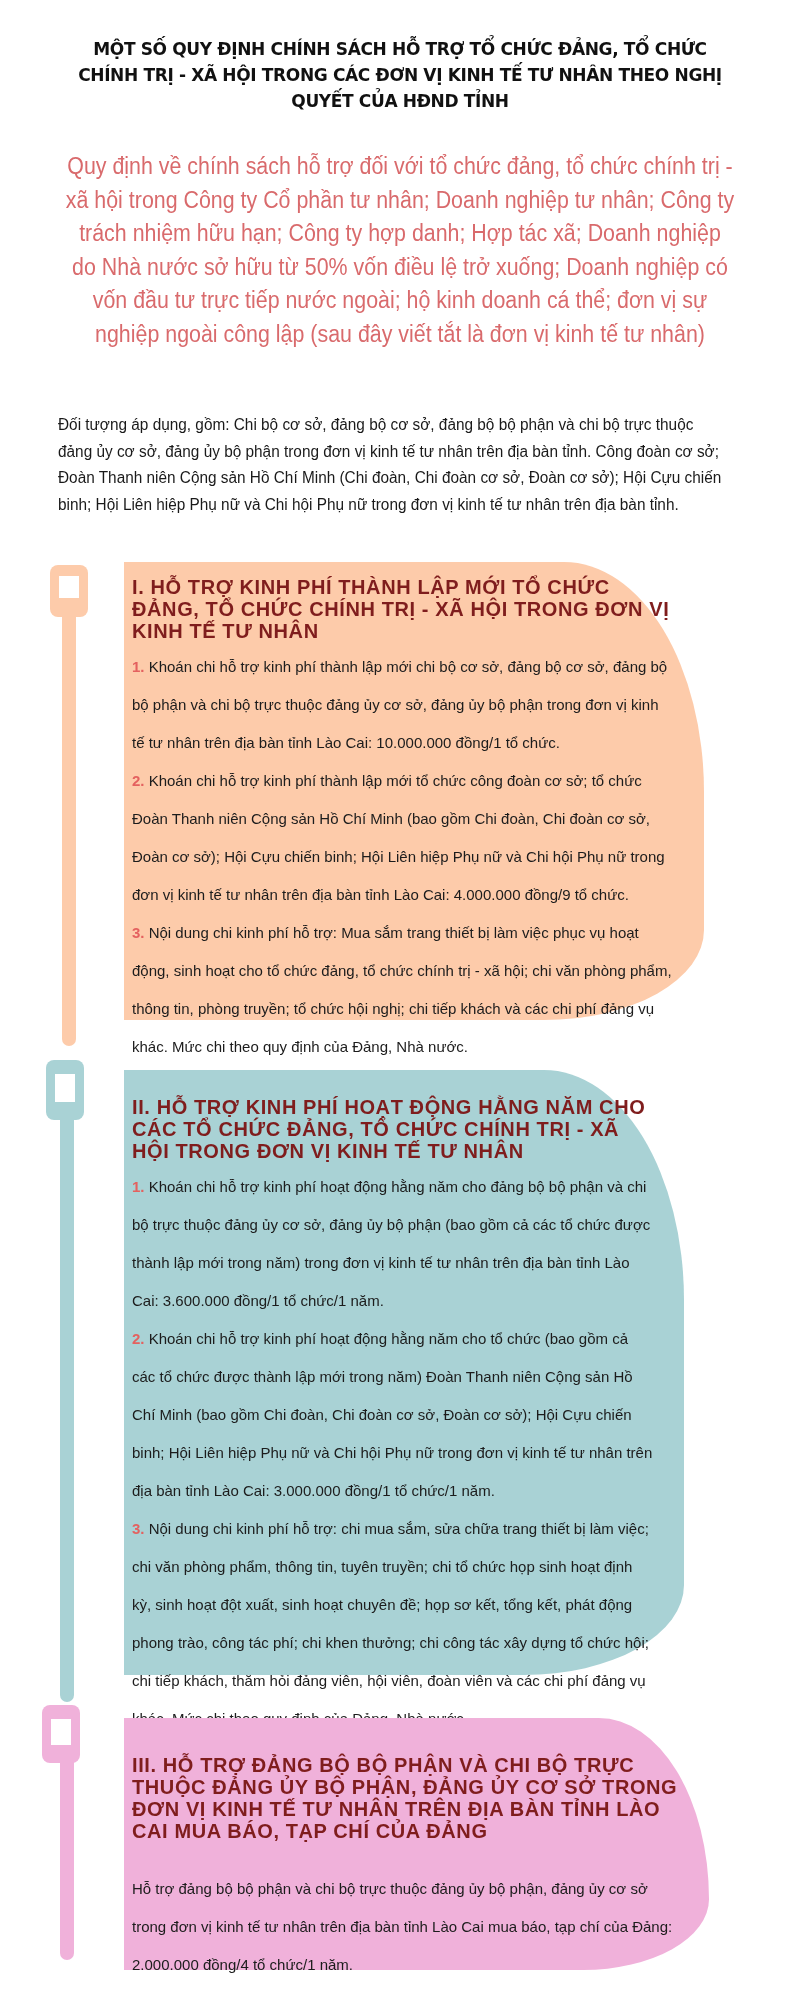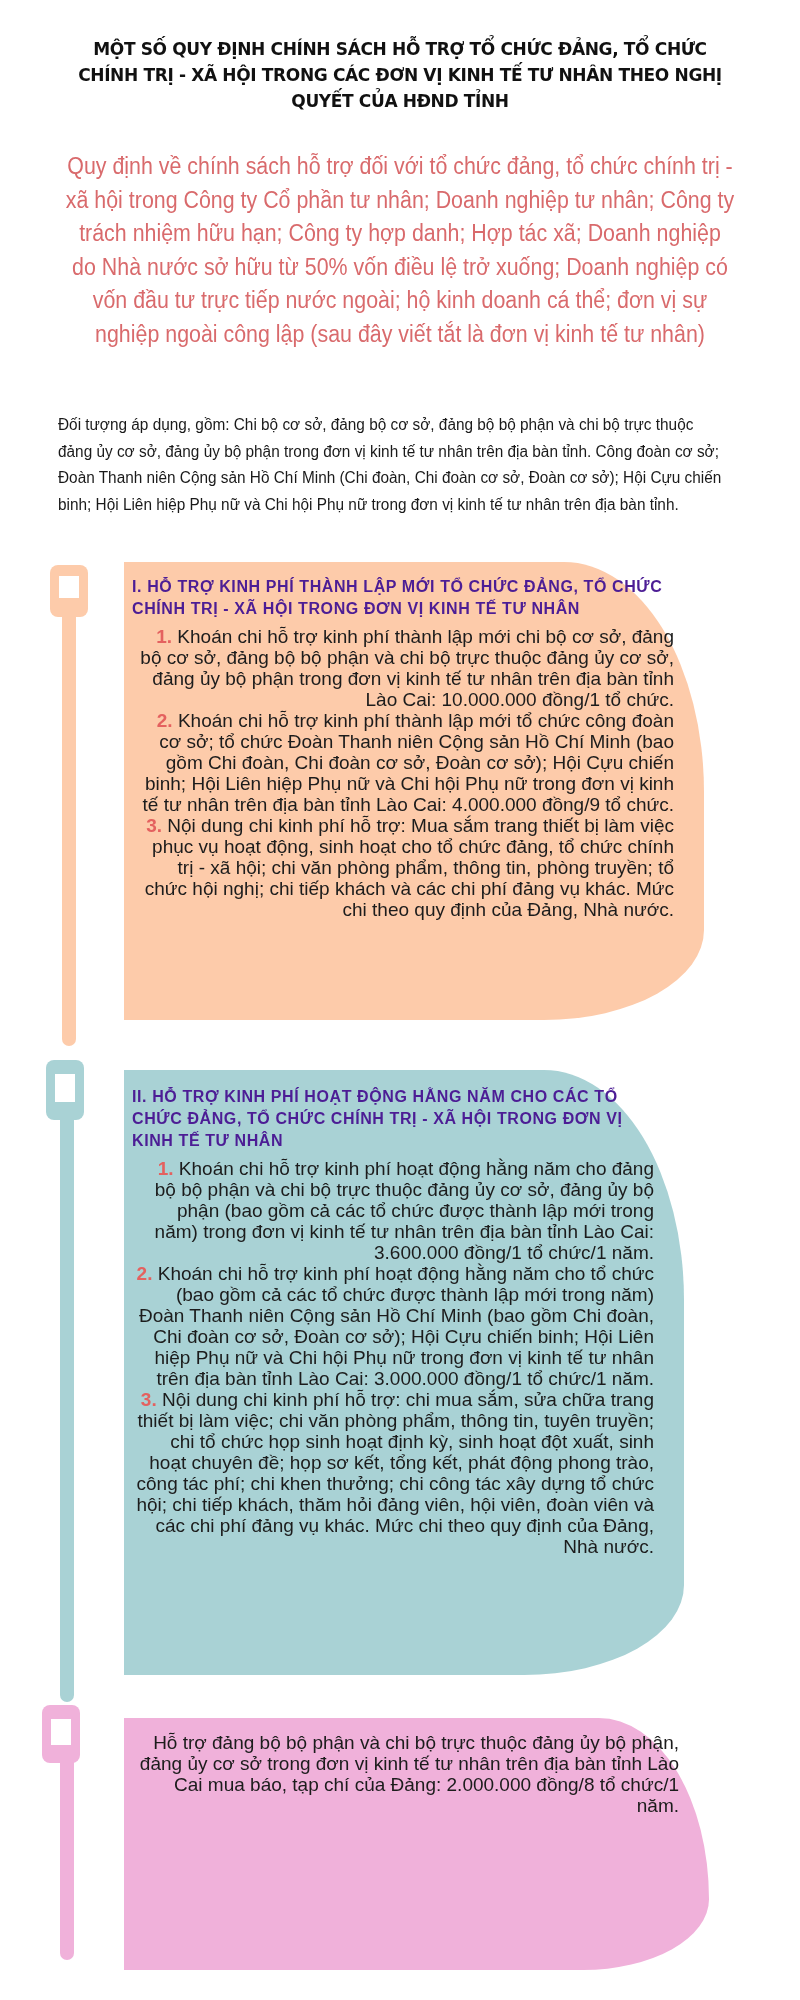--- a/index.html
+++ b/index.html
@@ -29,31 +29,31 @@
     position: absolute; width: 38px; border-radius: 8px;
   }
   .node .hole { position: absolute; left: 9px; width: 20px; background: #fff; }
 
   .card {
     position: absolute; left: 124px;
     border-radius: 0 140px 160px 0 / 0 230px 90px 0;
     padding: 14px 30px 14px 8px;
   }
   .card-head {
-    font-weight: bold; color: #4c1d95; font-size: 16px; line-height: 22px;
+    font-weight: bold; color: #7f1d1d; font-size: 20px; line-height: 22px;
     letter-spacing: 0.6px; margin-bottom: 6px;
   }
-  .item { font-size: 19px; line-height: 21px; color: #1c1c1c; text-align: right; }
+  .item { font-size: 15px; line-height: 38px; color: #1c1c1c; }
   .num { color: #e4615f; font-weight: bold; }
 
   #c1 { top: 562px; width: 580px; height: 458px; background: #fdcbaa; }
   #c2 { top: 1070px; width: 560px; height: 605px; background: #a9d2d5; }
   #c3 { top: 1718px; width: 585px; height: 252px; background: #f0b1da; }
 
-  #c2 .card-head { margin-top: 2px; }
+  #c2 .card-head { margin-top: 12px; }
   #c3 .card-head { margin-top: 22px; margin-bottom: 28px; }
 </style>
 </head>
 <body>
 
 <h1 class="title">MỘT SỐ  QUY ĐỊNH CHÍNH SÁCH HỖ TRỢ TỔ CHỨC ĐẢNG, TỔ CHỨC CHÍNH TRỊ - XÃ HỘI TRONG CÁC ĐƠN VỊ KINH TẾ TƯ NHÂN THEO NGHỊ QUYẾT CỦA HĐND TỈNH</h1>
 <p class="subtitle">Quy định về chính sách hỗ trợ đối với tổ chức đảng, tổ chức chính trị - xã hội trong Công ty Cổ phần tư nhân; Doanh nghiệp tư nhân; Công ty trách nhiệm hữu hạn; Công ty hợp danh; Hợp tác xã; Doanh nghiệp do Nhà nước sở hữu từ 50% vốn điều lệ trở xuống; Doanh nghiệp có vốn đầu tư trực tiếp nước ngoài; hộ kinh doanh cá thể; đơn vị sự nghiệp ngoài công lập (sau đây viết tắt là đơn vị kinh tế tư nhân)</p>
 <p class="applies">Đối tượng áp dụng, gồm: Chi bộ cơ sở, đảng bộ cơ sở, đảng bộ bộ phận và chi bộ trực thuộc đảng ủy cơ sở, đảng ủy bộ phận trong đơn vị kinh tế tư nhân trên địa bàn tỉnh. Công đoàn cơ sở; Đoàn Thanh niên Cộng sản Hồ Chí Minh (Chi đoàn, Chi đoàn cơ sở, Đoàn cơ sở); Hội Cựu chiến binh; Hội Liên hiệp Phụ nữ và Chi hội Phụ nữ trong đơn vị kinh tế tư nhân trên địa bàn tỉnh.</p>
 
 <div class="rail" style="left:62px; top:600px; width:14px; height:446px; background:#fdcbaa;"></div>
@@ -79,14 +79,15 @@
 </section>
 
 <section class="card" id="c2">
   <h2 class="card-head">II. HỖ TRỢ KINH PHÍ HOẠT ĐỘNG HẰNG NĂM CHO CÁC TỔ CHỨC ĐẢNG, TỔ CHỨC CHÍNH TRỊ - XÃ HỘI TRONG ĐƠN VỊ KINH TẾ TƯ NHÂN</h2>
   <p class="item"><span class="num">1.</span><span> Khoán chi hỗ trợ kinh phí hoạt động hằng năm cho đảng bộ bộ phận và chi bộ trực thuộc đảng ủy cơ sở, đảng ủy bộ phận (bao gồm cả các tổ chức được thành lập mới trong năm) trong đơn vị kinh tế tư nhân trên địa bàn tỉnh Lào Cai: 3.600.000 đồng/1 tổ chức/1 năm.</span></p>
   <p class="item"><span class="num">2.</span><span> Khoán chi hỗ trợ kinh phí hoạt động hằng năm cho tổ chức (bao gồm cả các tổ chức được thành lập mới trong năm) Đoàn Thanh niên Cộng sản Hồ Chí Minh (bao gồm Chi đoàn, Chi đoàn cơ sở, Đoàn cơ sở); Hội Cựu chiến binh; Hội Liên hiệp Phụ nữ và Chi hội Phụ nữ trong đơn vị kinh tế tư nhân trên địa bàn tỉnh Lào Cai: 3.000.000 đồng/1 tổ chức/1 năm.</span></p>
   <p class="item"><span class="num">3.</span><span> Nội dung chi kinh phí hỗ trợ: chi mua sắm, sửa chữa trang thiết bị làm việc; chi văn phòng phẩm, thông tin, tuyên truyền; chi tổ chức họp sinh hoạt định kỳ, sinh hoạt đột xuất, sinh hoạt chuyên đề; họp sơ kết, tổng kết, phát động phong trào, công tác phí; chi khen thưởng; chi công tác xây dựng tổ chức hội; chi tiếp khách, thăm hỏi đảng viên, hội viên, đoàn viên và các chi phí đảng vụ khác. Mức chi theo quy định của Đảng, Nhà nước.</span></p>
 </section>
 
 <section class="card" id="c3">
-  <p class="item">Hỗ trợ đảng bộ bộ phận và chi bộ trực thuộc đảng ủy bộ phận, đảng ủy cơ sở trong đơn vị kinh tế tư nhân trên địa bàn tỉnh Lào Cai mua báo, tạp chí của Đảng: 2.000.000 đồng/8 tổ chức/1 năm.</p>
+  <h2 class="card-head">III. HỖ TRỢ ĐẢNG BỘ BỘ PHẬN VÀ CHI BỘ TRỰC THUỘC ĐẢNG ỦY BỘ PHẬN, ĐẢNG ỦY CƠ SỞ TRONG ĐƠN VỊ KINH TẾ TƯ NHÂN TRÊN ĐỊA BÀN TỈNH LÀO CAI MUA BÁO, TẠP CHÍ CỦA ĐẢNG</h2>
+  <p class="item">Hỗ trợ đảng bộ bộ phận và chi bộ trực thuộc đảng ủy bộ phận, đảng ủy cơ sở trong đơn vị kinh tế tư nhân trên địa bàn tỉnh Lào Cai mua báo, tạp chí của Đảng: 2.000.000 đồng/4 tổ chức/1 năm.</p>
 </section>
 
 </body></html>

